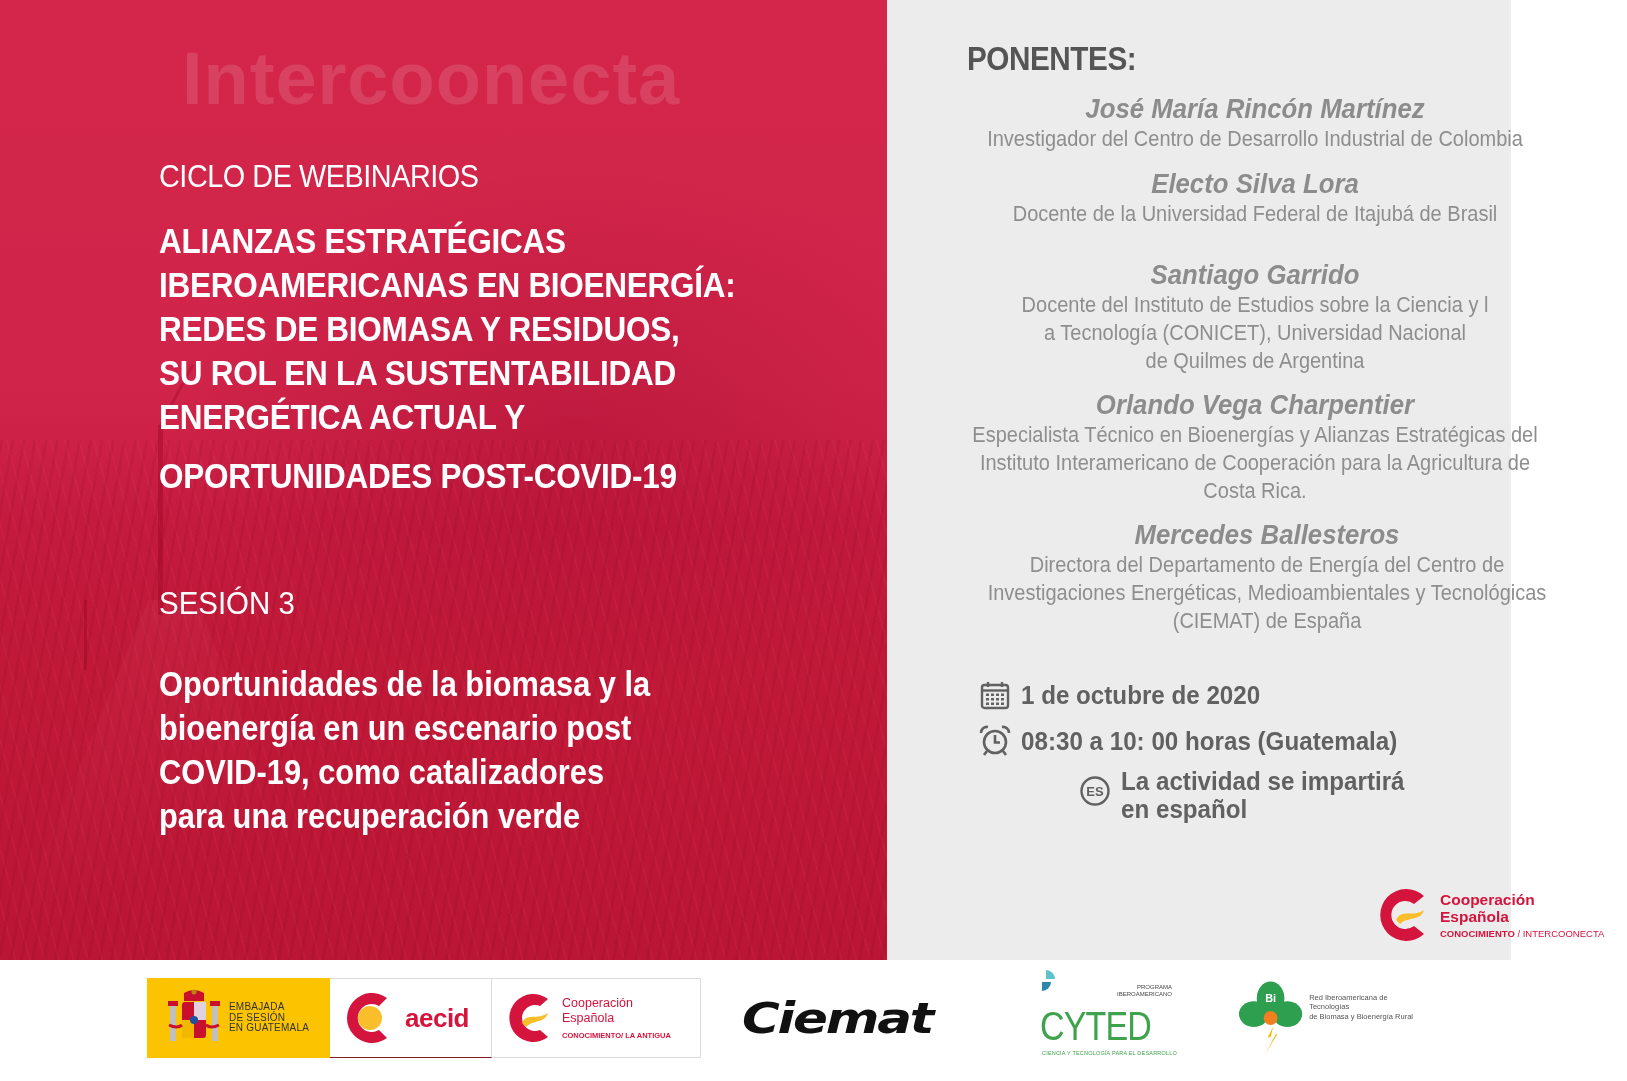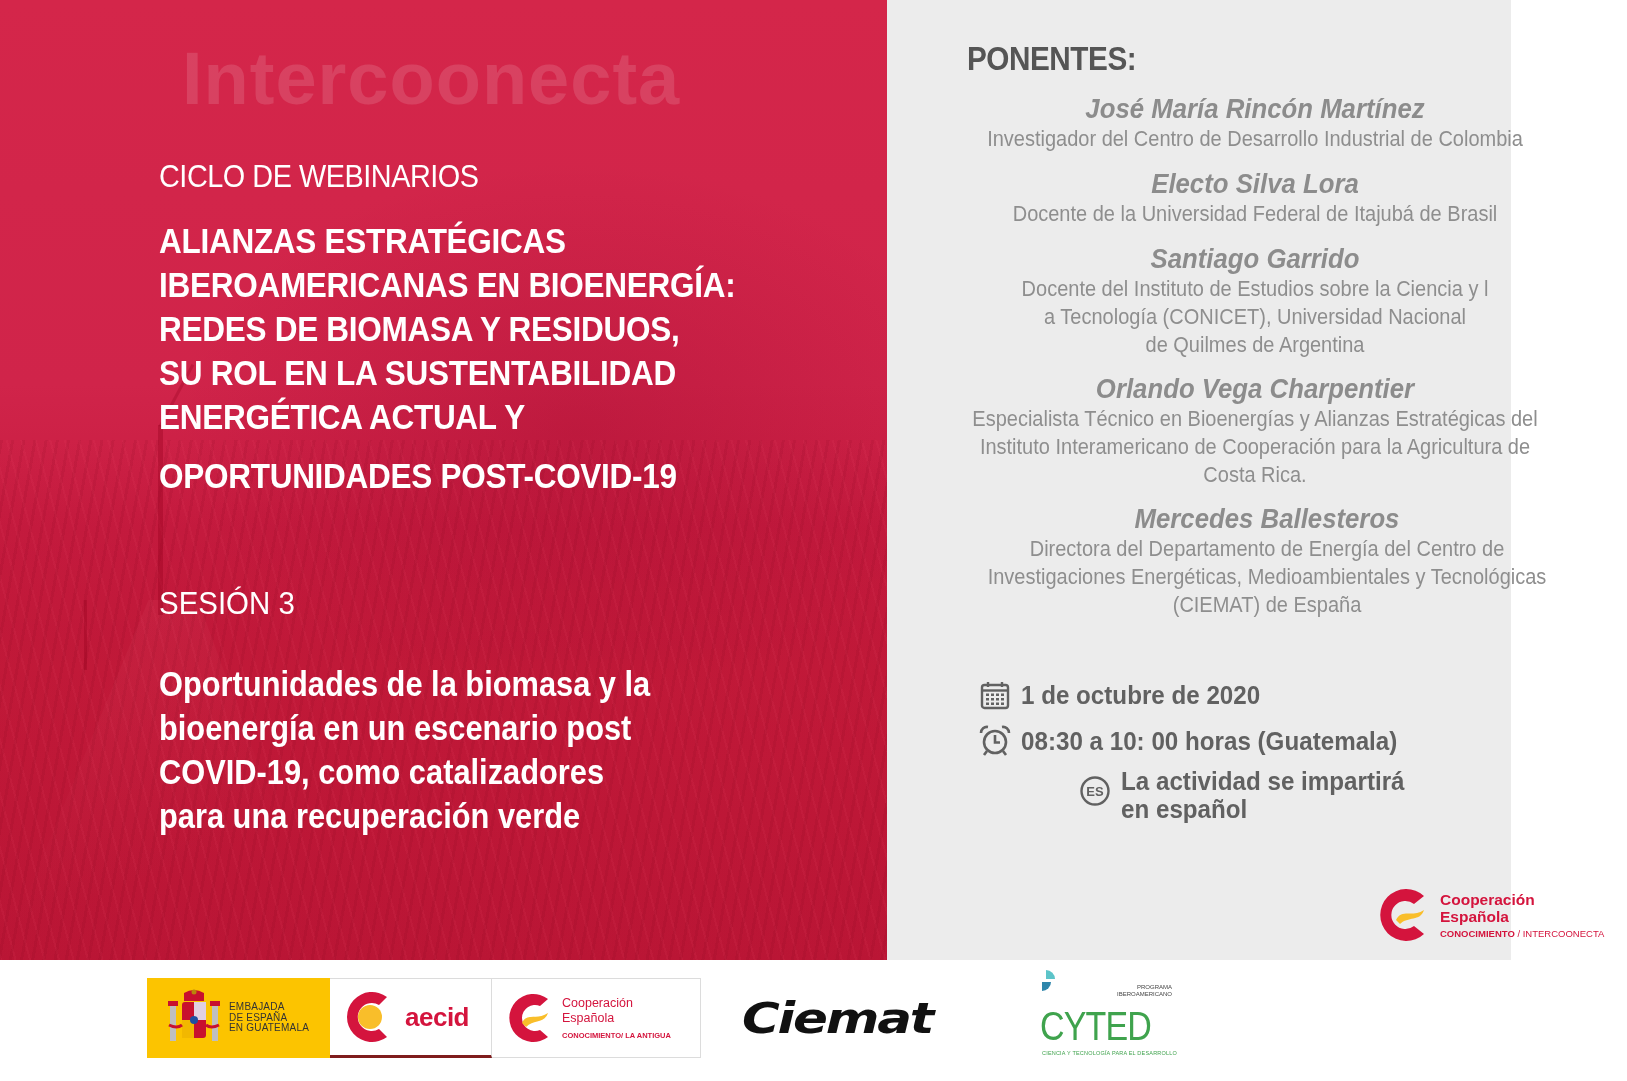--- a/index.html
+++ b/index.html
@@ -98,21 +98,21 @@
   .coop-text { margin-left: 8px; line-height: 1; }
   .coop-text .t1, .coop-text .t2 { display: block; color: #d4143d; font-size: 15.5px; font-weight: 700; line-height: 17px; }
   .coop-text .t3 { display: block; font-size: 9.5px; color: #d4143d; margin-top: 4px; white-space: nowrap; }
   .coop-text .t3 b { font-weight: 700; }
 
   
   .footer { position: absolute; left: 0; top: 960px; width: 1627px; height: 121px; background: #ffffff; }
   .logo-box { position: absolute; top: 18px; height: 80px; }
   .embajada { left: 147px; width: 183px; background: #fcc400; display: flex; align-items: center; padding-left: 20px; }
   .embajada-text { font-size: 10px; line-height: 10.5px; color: #333; margin-left: 8px; letter-spacing: 0.2px; }
-  .aecid { left: 330px; width: 162px; border-top: 1px solid #dcdcdc; border-bottom: 3px solid #7f1d1d; border-right: 1px solid #dcdcdc; display: flex; align-items: center; padding-left: 15px; }
+  .aecid { left: 330px; width: 162px; border-top: 1px solid #dcdcdc; border-bottom: 1px solid #7f1d1d; border-right: 1px solid #dcdcdc; display: flex; align-items: center; padding-left: 15px; }
   .aecid-text { color: #d4143d; font-weight: 700; font-size: 26px; margin-left: 14px; letter-spacing: -0.5px; }
   .coop-foot { left: 492px; width: 209px; border-top: 1px solid #dcdcdc; border-bottom: 1px solid #dcdcdc; border-right: 1px solid #dcdcdc; display: flex; align-items: center; padding-left: 12px; }
   .coop-foot-text { margin-left: 8px; }
   .coop-foot-text .t1, .coop-foot-text .t2 { display: block; color: #d4143d; font-size: 12.5px; line-height: 15px; }
   .coop-foot-text .t3 { display: block; color: #d4143d; font-size: 7.5px; font-weight: 700; margin-top: 5px; white-space: nowrap; }
   .ciemat { left: 742px; width: 250px; display: flex; align-items: center; }
   .ciemat-text { font-family: "DejaVu Sans", sans-serif; font-weight: 700; font-style: italic; font-size: 46px; color: #111; letter-spacing: -2px; transform: scaleX(1.12) scaleY(0.92); transform-origin: left; }
   .cyted { left: 1040px; width: 140px; }
   .cyted-top { position: absolute; right: 8px; top: 6px; font-size: 6px; line-height: 6.5px; color: #444; text-align: right; }
   .cyted-text { position: absolute; left: 0; top: 28px; font-size: 40px; color: #3fa34d; letter-spacing: -1px; transform: scaleX(0.85); transform-origin: left; line-height: 1; }
@@ -163,21 +163,21 @@
       <span class="speaker-role">
         <span class="l">Investigador del Centro de Desarrollo Industrial de Colombia</span>
       </span>
     </div>
     <div class="speaker" style="margin-top:14px;">
       <span class="speaker-name">Electo Silva Lora</span>
       <span class="speaker-role">
         <span class="l">Docente de la Universidad Federal de Itajubá de Brasil</span>
       </span>
     </div>
-    <div class="speaker" style="margin-top:14px;">
+    <div class="speaker" style="margin-top:30px;">
       <span class="speaker-name">Santiago Garrido</span>
       <span class="speaker-role">
         <span class="l">Docente del Instituto de Estudios sobre la Ciencia y l</span>
         <span class="l">a Tecnología (CONICET), Universidad Nacional</span>
         <span class="l">de Quilmes de Argentina</span>
       </span>
     </div>
     <div class="speaker" style="margin-top:12px;">
       <span class="speaker-name">Orlando Vega Charpentier</span>
       <span class="speaker-role">
@@ -273,21 +273,21 @@
       <circle cx="27" cy="3" r="2.5" fill="#b8860b"></circle>
       <rect x="15" y="13" width="24" height="36" rx="3" fill="#c8102e"></rect>
       <rect x="27" y="13" width="12" height="18" fill="#e0d0e0"></rect>
       <rect x="15" y="31" width="12" height="18" fill="#f2b800"></rect>
       <circle cx="27" cy="31" r="4" fill="#1f4fa0"></circle>
       <path d="M2,36 Q10,40 15,36" stroke="#c8102e" stroke-width="3" fill="none"></path>
       <path d="M39,36 Q44,40 52,36" stroke="#c8102e" stroke-width="3" fill="none"></path>
     </svg>
     <div class="embajada-text">
       <span style="display:block">EMBAJADA</span>
-      <span style="display:block">DE ESPAÑA</span>
+      <span style="display:block">DE SESIÓN</span>
       <span style="display:block">EN GUATEMALA</span>
     </div>
   </div>
 
   <div class="logo-box aecid">
     <svg width="46" height="56" viewBox="0 0 46 56">
       <path d="M42,8 A25,25 0 1 0 42,48 L34,40 A14,14 0 1 1 34,16 Z" fill="#d4143d"></path>
       <circle cx="25" cy="28" r="12" fill="#f9be2a"></circle>
     </svg>
     <span class="aecid-text">aecid</span>
@@ -315,13 +315,27 @@
       <path d="M4,12 L13,12 A9,9 0 0 1 4,21 Z" fill="#2e86ab" transform="translate(-4,0) scale(1,1)"></path>
     </svg>
     <div class="cyted-top">
       <span style="display:block">PROGRAMA</span>
       <span style="display:block">IBEROAMERICANO</span>
     </div>
     <span class="cyted-text">CYTED</span>
     <span class="cyted-bottom">CIENCIA Y TECNOLOGÍA PARA EL DESARROLLO</span>
   </div>
 
+  <div class="logo-box bibir">
+    <svg width="66" height="76" viewBox="0 0 66 76">
+      <ellipse cx="33" cy="18" rx="14" ry="17" fill="#2e9e4f"></ellipse>
+      <ellipse cx="16" cy="34" rx="15" ry="13" fill="#2e9e4f"></ellipse>
+      <ellipse cx="50" cy="34" rx="15" ry="13" fill="#2e9e4f"></ellipse>
+      <circle cx="33" cy="38" r="7" fill="#f07f1d"></circle>
+      <path d="M36,46 L30,58 L38,55 L28,74 L40,54 L33,57 Z" fill="#f4b400"></path>
+      <text x="33" y="22" text-anchor="middle" font-family="Liberation Sans, sans-serif" font-weight="700" font-size="11" fill="#ffffff">Bi</text>
+    </svg>
+    <div class="bibir-text">
+      <span style="display:block">Red Iberoamericana de Tecnologías</span>
+      <span style="display:block">de Biomasa y Bioenergía Rural</span>
+    </div>
+  </div>
 </footer>
 
 </body></html>

